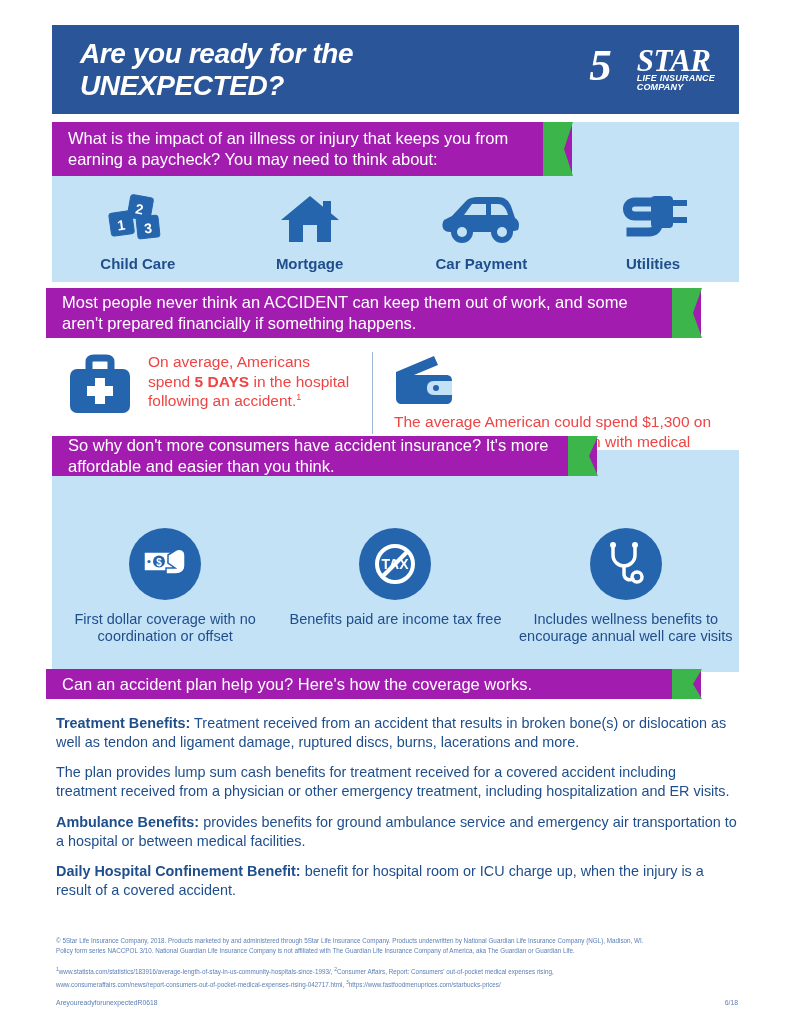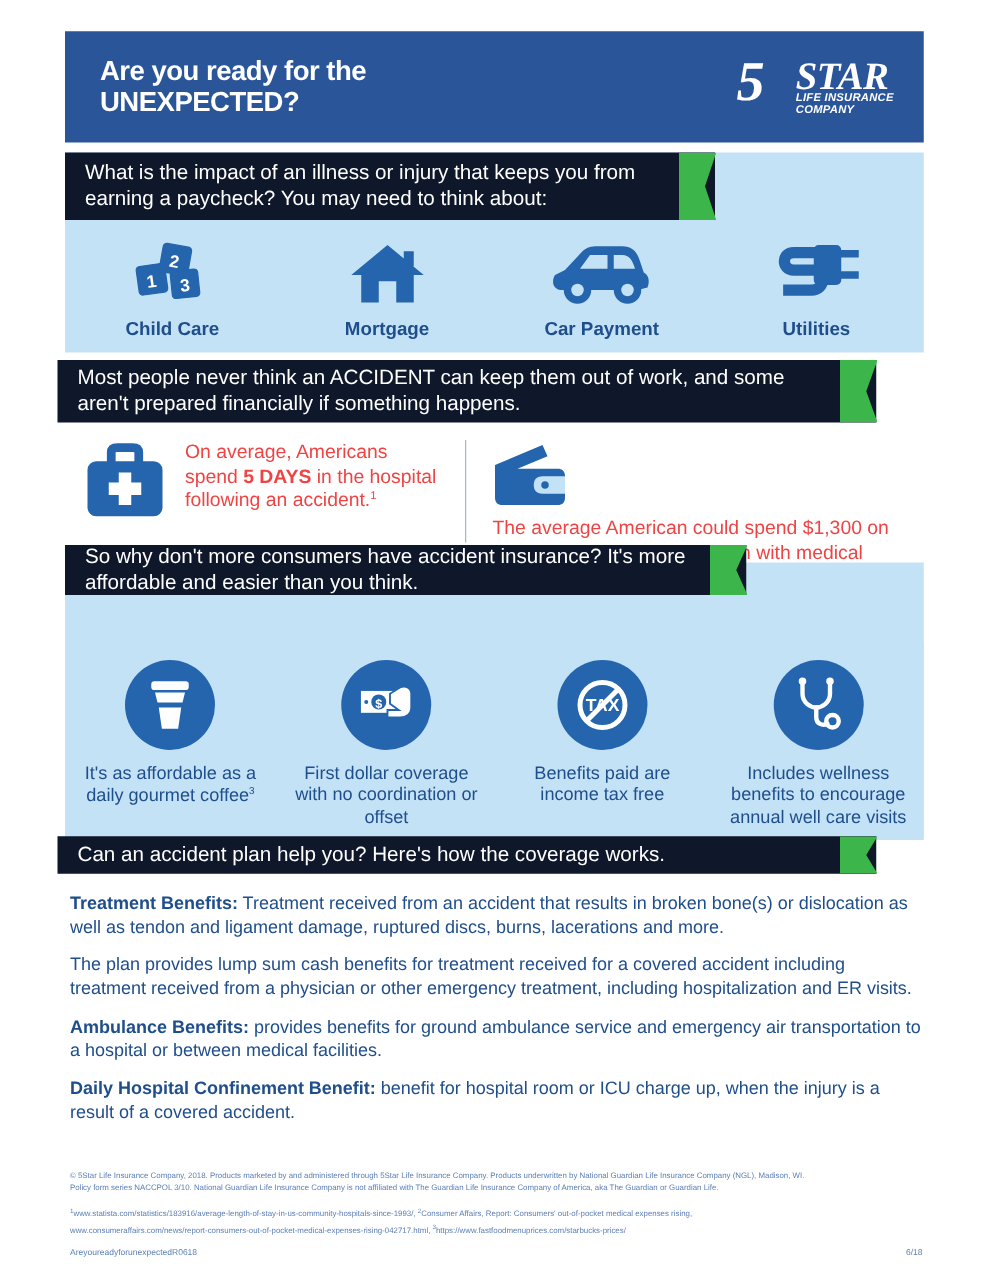--- a/index.html
+++ b/index.html
@@ -12,42 +12,43 @@
   .page { position: relative; width: 791px; height: 1023px; background: #fff; }
 
   
   .header {
     position: absolute; left: 52px; top: 25px; width: 687px; height: 89px;
     background: #2a5699;
     display: flex; align-items: center; justify-content: space-between;
     padding: 0 24px 0 28px;
   }
   .header-title {
-    color: #ffffff; font-size: 22px; font-weight: bold; line-height: 1.12;
+    color: #ffffff; font-size: 28px; font-weight: bold; line-height: 1.12;
     letter-spacing: -0.4px;
+    font-style: italic;
   }
   .header-title .l2 { display: block; }
   .logo { display: flex; align-items: flex-start; color: #fff; }
   .logo-5 {
     font-size: 45px; font-weight: bold; font-style: italic;
     font-family: "Liberation Serif", serif; line-height: 0.85; margin-right: -4px;
   }
   .logo-right { display: flex; flex-direction: column; padding-top: 2px; margin-left: 29px; }
   .logo-star {
     font-size: 31px; font-weight: bold; font-style: italic;
     font-family: "Liberation Serif", serif; line-height: 0.82; letter-spacing: -0.5px;
   }
   .logo-sub1, .logo-sub2 {
     font-size: 9px; font-weight: bold; font-style: italic; line-height: 1.05;
     letter-spacing: 0.2px;
   }
 
   
   .banner {
-    position: absolute; background: #0f172a; color: #ffffff;
+    position: absolute; background: #a21caf; color: #ffffff;
     display: flex; align-items: center;
     padding-left: 16px;
   }
   .banner::after {
     content: ""; position: absolute; right: -1px; top: 0; height: 100%;
     width: 30px; background: #3cb54a;
     clip-path: polygon(0 0, 100% 0, 70% 50%, 100% 100%, 0 100%);
   }
   .banner-text { font-size: 16.5px; line-height: 1.26; position: relative; z-index: 2; }
 
@@ -221,32 +222,20 @@
   </div>
 
   <div class="lightpanel" style="left:52px; top:450px; width:687px; height:222px;"></div>
 
   <div class="banner" style="left:52px; top:436px; width:545px; height:40px;">
     <div class="banner-text" style="width:500px;">So why don't more consumers have accident insurance? It's more affordable and easier than you think.</div>
   </div>
 
   <div class="cards" style="top:514px; height:155px;">
 
-    <div class="card">
-      <span class="circle">
-        <svg width="40" height="44" viewBox="0 0 40 44">
-          <rect x="5" y="3" width="30" height="7" rx="2.5" fill="#ffffff"></rect>
-          <path fill="#ffffff" d="M8 12 L32 12 L30 20 L10 20 Z"></path>
-          <path fill="#ffffff" d="M11 24 L29 24 L26.5 41 L13.5 41 Z"></path>
-        </svg>
-      </span>
-      <span class="ctext">
-        <span>It's as affordable as a daily gourmet coffee</span><sup>3</sup>
-      </span>
-    </div>
 
     <div class="card">
       <span class="circle">
         <svg width="46" height="40" viewBox="0 0 46 40">
           <rect x="2" y="8" width="30" height="19" fill="#ffffff" stroke="#2565ae" stroke-width="1.5"></rect>
           <circle cx="17" cy="17.5" r="6" fill="#2565ae"></circle>
           <text x="17" y="22" text-anchor="middle" font-family="Liberation Sans, sans-serif" font-size="10" font-weight="bold" fill="#ffffff">$</text>
           <circle cx="7" cy="17.5" r="1.6" fill="#2565ae"></circle>
           <circle cx="27" cy="17.5" r="1.6" fill="#2565ae"></circle>
           <path fill="#ffffff" stroke="#2565ae" stroke-width="1.5" d="M26 11 L34 6 C38 4 43 6 43 11 L43 22 C43 27 39 30 34 30 L24 30 L24 24 L33 24 L26 19 Z"></path>

